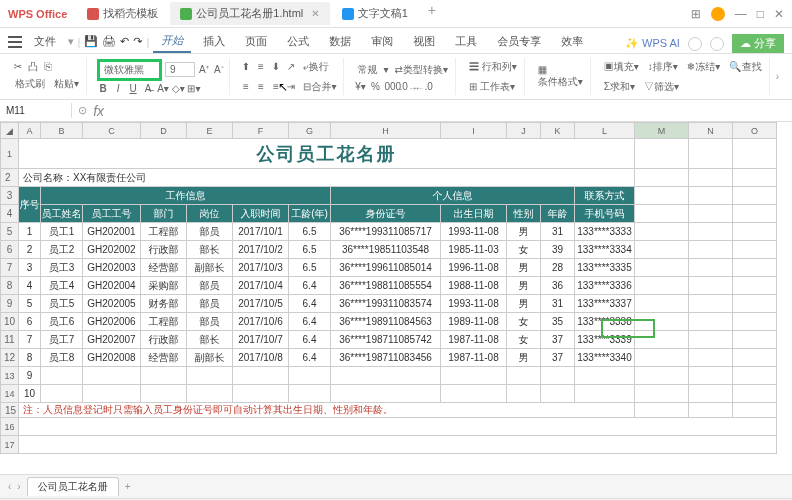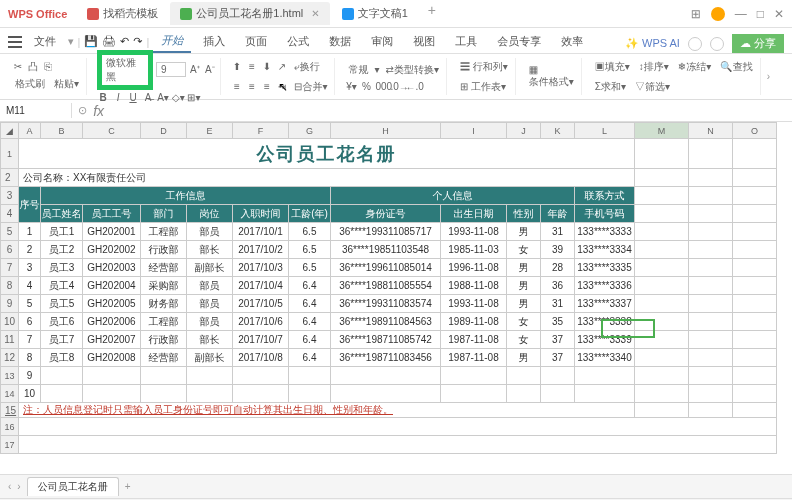--- a/index.html
+++ b/index.html
@@ -31,21 +31,21 @@
 .menu-r { margin-left: auto; display: flex; align-items: center; gap: 8px; }
 .ai-btn { color: #5b7fc7; font-size: 11px; }
 .share-btn { background: #6abf69; color: #fff; padding: 2px 8px; border-radius: 0; font-size: 11px; }
 .circ { width: 14px; height: 14px; border: 1px solid #ccc; border-radius: 50%; }
 
 
 .ribbon { height: 46px; background: #fff; display: flex; align-items: center; padding: 4px 8px; border-bottom: 1px solid #ddd; gap: 6px; font-size: 10px; color: #666; }
 .rgroup { display: flex; flex-direction: column; gap: 2px; padding: 0 4px; border-right: 1px solid #eee; height: 100%; justify-content: center; }
 .rrow { display: flex; gap: 3px; align-items: center; }
 .rbtn { padding: 2px 3px; color: #666; font-size: 10px; white-space: nowrap; }
-.font-sel { border: 5px solid #22c55e; padding: 1px 4px; font-size: 10px; width: 56px; }
+.font-sel { border: 3px solid #22c55e; padding: 1px 4px; font-size: 10px; width: 65px; }
 .size-sel { border: 1px solid #ccc; padding: 1px 4px; font-size: 10px; width: 30px; }
 .ico { width: 12px; height: 12px; display: inline-block; font-size: 10px; text-align: center; line-height: 12px; }
 .cursor-ico { position: absolute; top: 80px; left: 278px; font-size: 12px; color: #000; z-index: 100; }
 
 
 .fbar { height: 22px; background: #fff; display: flex; align-items: center; border-bottom: 1px solid #ddd; }
 .namebox { width: 72px; border-right: 1px solid #ddd; padding: 2px 6px; font-size: 10px; }
 .fx-area { display: flex; align-items: center; gap: 6px; padding: 0 6px; }
 .fx-lbl { font-style: italic; color: #888; font-size: 14px; }
 
@@ -60,21 +60,21 @@
 .colD { width: 46px; } .colE { width: 46px; } .colF { width: 56px; }
 .colG { width: 42px; } .colH { width: 110px; } .colI { width: 66px; }
 .colJ { width: 34px; } .colK { width: 34px; } .colL { width: 60px; }
 .colM { width: 54px; } .colN { width: 44px; } .colO { width: 44px; }
 
 .title-row td { height: 30px; }
 .big-title { font-size: 18px; font-weight: bold; color: #2a7070; letter-spacing: 2px; }
 .info-row td { height: 18px; font-size: 10px; text-align: left; padding-left: 4px; }
 .hdr-row1 td, .hdr-row2 td { background: #2d7a7a; color: #fff; font-size: 10px; height: 18px; }
 .data-row td { height: 18px; font-size: 10px; }
-.note-row td { text-align: left; padding-left: 4px; color: #c0392b; font-size: 10px; text-decoration: underline; }
+.note-row td { text-align: left; padding-left: 4px; color: #c0392b; font-size: 10px; }
 .empty-row td { height: 18px; }
 
 .sel-cell { position: absolute; border: 2px solid #4caf50; pointer-events: none; }
 
 
 .sheet-tabs { height: 24px; background: #f5f5f5; border-top: 1px solid #ddd; display: flex; align-items: center; padding: 0 8px; gap: 6px; font-size: 10px; }
 .nav-arrw { color: #999; }
 .stab { background: #fff; border: 1px solid #ccc; border-bottom: none; padding: 2px 10px; border-radius: 3px 3px 0 0; }
 .statusbar { height: 20px; background: #f5f5f5; display: flex; align-items: center; padding: 0 8px; font-size: 10px; color: #666; border-top: 1px solid #ddd; }
 </style>

